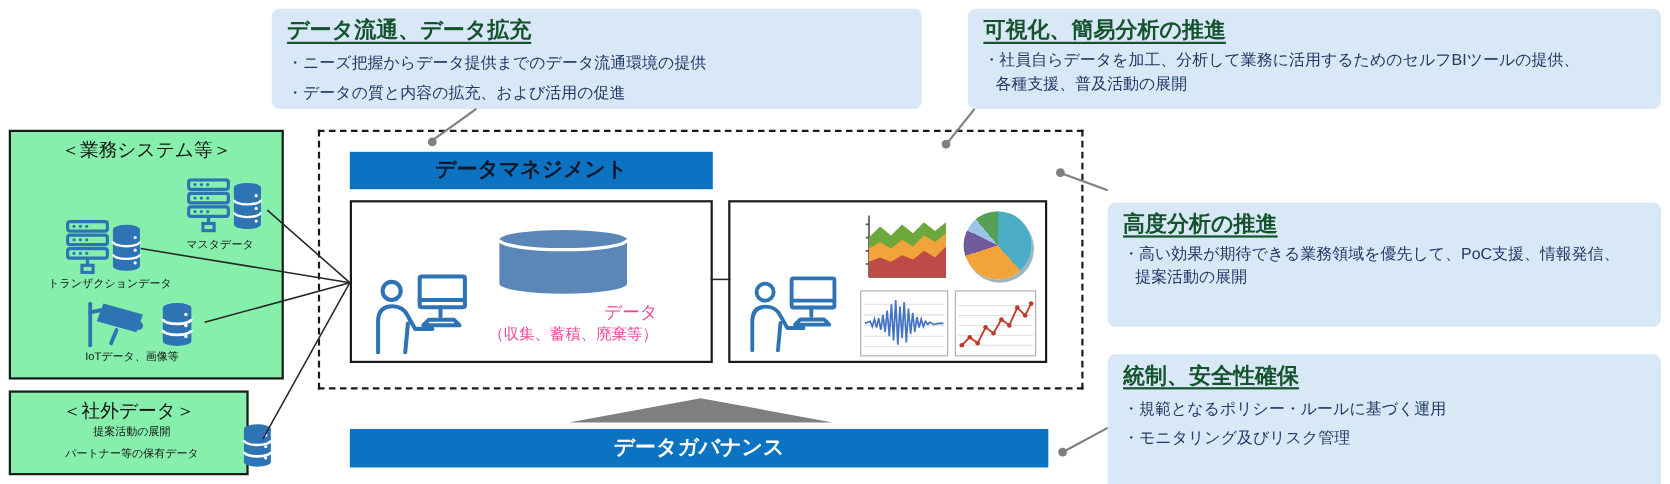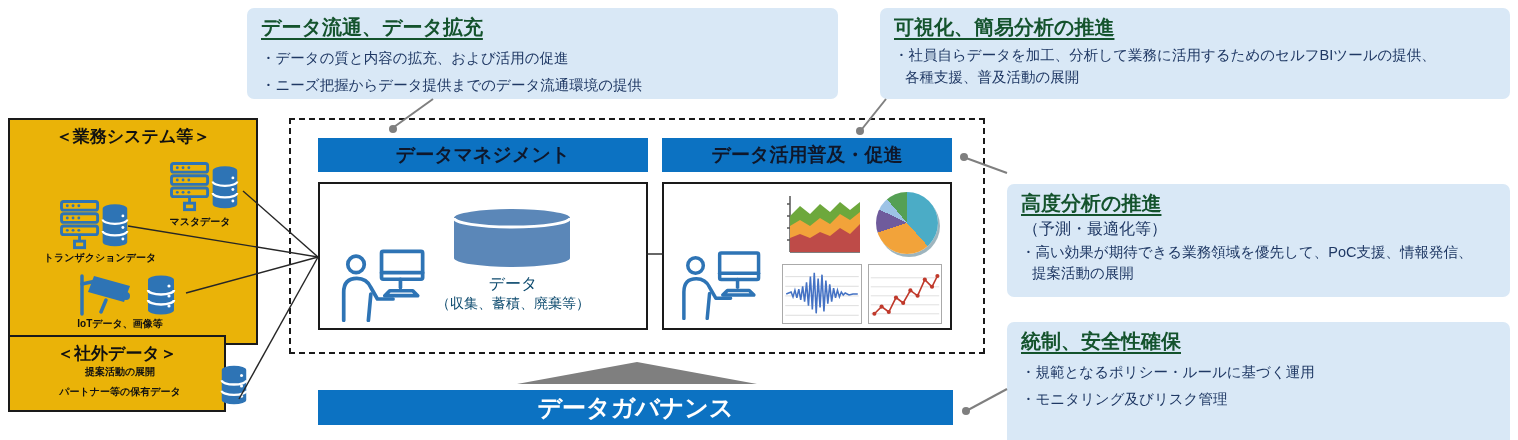--- a/index.html
+++ b/index.html
@@ -6,36 +6,36 @@
   body { background:#fff; font-family:"Liberation Sans","DejaVu Sans",sans-serif; }
   .canvas { position:relative; width:1518px; height:440px; background:#fff; overflow:hidden; }
 
   .callout { position:absolute; background:#D9E8F6; border-radius:7px; padding:6px 14px; color:#1F3864; z-index:10; }
   .callout .c-title { font-weight:bold; font-size:20px; color:#14532d; display:inline-block;
                       text-decoration:underline; text-underline-offset:4px; margin-bottom:4px; white-space:nowrap; }
   .callout .c-sub { font-size:16px; margin:-2px 0 2px 2px; white-space:nowrap; }
   .callout .c-line { font-size:14.5px; line-height:1.85; white-space:nowrap; }
   .callout .c-line.indent { padding-left:11px; line-height:1.5; }
 
-  .src-box { position:absolute; background:#eab308; border:2px solid #1a1a1a; z-index:10;font-weight:bold; }
+  .src-box { position:absolute; background:#86efac; border:2px solid #1a1a1a; z-index:10; }
   .src-title { text-align:center; font-size:17px; color:#111; padding-top:5px; white-space:nowrap; }
   .src-label { position:absolute; font-size:10px; color:#111; text-align:center; white-space:nowrap; }
 
   .dashed-box { position:absolute; left:289px; top:118px; width:696px; height:236px;
                 border:2px dashed #1a1a1a; z-index:5; }
 
   .hdr-bar { position:absolute; height:34px; background:#0C72C2; color:#0f172a; font-weight:bold;
              font-size:19px; text-align:center; line-height:34px; z-index:12; white-space:nowrap; }
 
   .inner-box { position:absolute; background:#fff; border:2px solid #1a1a1a; z-index:12; }
 
   .gov-bar { position:absolute; left:318px; top:390px; width:635px; height:35px; background:#0C72C2;
-             color:#fff; font-weight:bold; font-size:24px; text-align:center; line-height:35px; z-index:12; }
-
-  .data-label { position:absolute; text-align:center; color:#0c4a6e; z-index:14; }
+             color:#fff; font-weight:bold; font-size:19px; text-align:center; line-height:35px; z-index:12; }
+
+  .data-label { position:absolute; text-align:right; color:#ec4899; z-index:14; }
   .data-label .d1 { font-size:16px; }
   .data-label .d2 { font-size:14px; }
 
   .icon-abs { position:absolute; z-index:14; line-height:0; }
 
   .pie { border-radius:50%;
          background:conic-gradient(from 0deg, #4BACC6 0deg 138deg, #F2A33A 138deg 252deg,
                     #6F5B9C 252deg 296deg, #9DC3E6 296deg 320deg, #55A054 320deg 360deg);
          box-shadow:2px 3px 0 rgba(40,90,110,.45); }
 
@@ -43,33 +43,32 @@
 
   .overlay { position:absolute; left:0; top:0; z-index:40; pointer-events:none; }
 </style>
 </head>
 <body>
 
 <div class="canvas">
 
   <div class="callout" style="left:247px; top:8px; width:591px; height:91px;">
     <div class="c-title">データ流通、データ拡充</div>
+    <div class="c-line">・ニーズ把握からデータ提供までのデータ流通環境の提供</div>
     <div class="c-line">・データの質と内容の拡充、および活用の促進</div>
-    <div class="c-line">・ニーズ把握からデータ提供までのデータ流通環境の提供</div>
   </div>
 
   <div class="callout" style="left:880px; top:8px; width:630px; height:91px;">
     <div class="c-title">可視化、簡易分析の推進</div>
     <div class="c-line" style="line-height:1.5;">・社員自らデータを加工、分析して業務に活用するためのセルフBIツールの提供、</div>
     <div class="c-line indent">各種支援、普及活動の展開</div>
   </div>
 
   <div class="callout" style="left:1007px; top:152px; width:503px; height:113px;margin-top:32px;">
     <div class="c-title">高度分析の推進</div>
-    <div class="c-sub">（予測・最適化等）</div>
     <div class="c-line" style="line-height:1.45;">・高い効果が期待できる業務領域を優先して、PoC支援、情報発信、</div>
     <div class="c-line indent">提案活動の展開</div>
   </div>
 
   <div class="callout" style="left:1007px; top:322px; width:503px; height:138px;">
     <div class="c-title">統制、安全性確保</div>
     <div class="c-line">・規範となるポリシー・ルールに基づく運用</div>
     <div class="c-line">・モニタリング及びリスク管理</div>
   </div>
 
@@ -157,42 +156,41 @@
           <path d="M76,28 a13,4.5 0 0 0 26,0"></path>
         </g>
         <circle cx="97" cy="14" r="1.6" fill="#fff"></circle>
           <circle cx="97" cy="24" r="1.6" fill="#fff"></circle>
           <circle cx="97" cy="34" r="1.6" fill="#fff"></circle>
       </svg>
     </span>
     <div class="src-label" style="left:30px; top:197px; width:160px;">IoTデータ、画像等</div>
   </div>
 
-  <div class="src-box" style="left:8px; top:335px; width:218px; height:77px;">
+  <div class="src-box" style="left:8px; top:355px; width:218px; height:77px;">
     <div class="src-title">＜社外データ＞</div>
     <div class="src-label" style="left:10px; top:28px; width:200px;">提案活動の展開</div>
     <div class="src-label" style="left:10px; top:48px; width:200px;">パートナー等の保有データ</div>
     <span class="icon-abs" style="left:208px; top:26px;">
       <svg width="32" height="44" viewBox="0 0 34 46">
         <path d="M4,7 a13,4.5 0 0 1 26,0 V39 a13,4.5 0 0 1 -26,0 Z" fill="#2E74B5"></path>
         <g stroke="#fff" stroke-width="2.5" fill="none">
           <path d="M4,18 a13,4.5 0 0 0 26,0"></path>
           <path d="M4,29 a13,4.5 0 0 0 26,0"></path>
         </g>
         <circle cx="25" cy="13" r="1.6" fill="#fff"></circle>
           <circle cx="25" cy="24" r="1.6" fill="#fff"></circle>
           <circle cx="25" cy="35" r="1.6" fill="#fff"></circle>
       </svg>
     </span>
   </div>
 
   <div class="dashed-box"></div>
 
   <div class="hdr-bar" style="left:318px; top:138px; width:330px;">データマネジメント</div>
-  <div class="hdr-bar" style="left:662px; top:138px; width:290px;">データ活用普及・促進</div>
 
   <div class="inner-box" style="left:318px; top:182px; width:330px; height:148px;">
     <span class="icon-abs" style="left:18px; top:64px;">
       <svg width="92" height="74" viewBox="0 0 110 90">
         <g stroke="#2E74B5" stroke-width="4.5" fill="none" stroke-linecap="round" stroke-linejoin="round">
           <circle cx="21" cy="20" r="10"></circle>
           <path d="M6,88 L6,54 Q6,37 22,37 Q34,37 39,48 L47,62 L66,62"></path>
           <path d="M39,56 L36,88"></path>
           <rect x="52" y="4" width="50" height="34" rx="2"></rect>
           <line x1="52" y1="30" x2="102" y2="30"></line>

